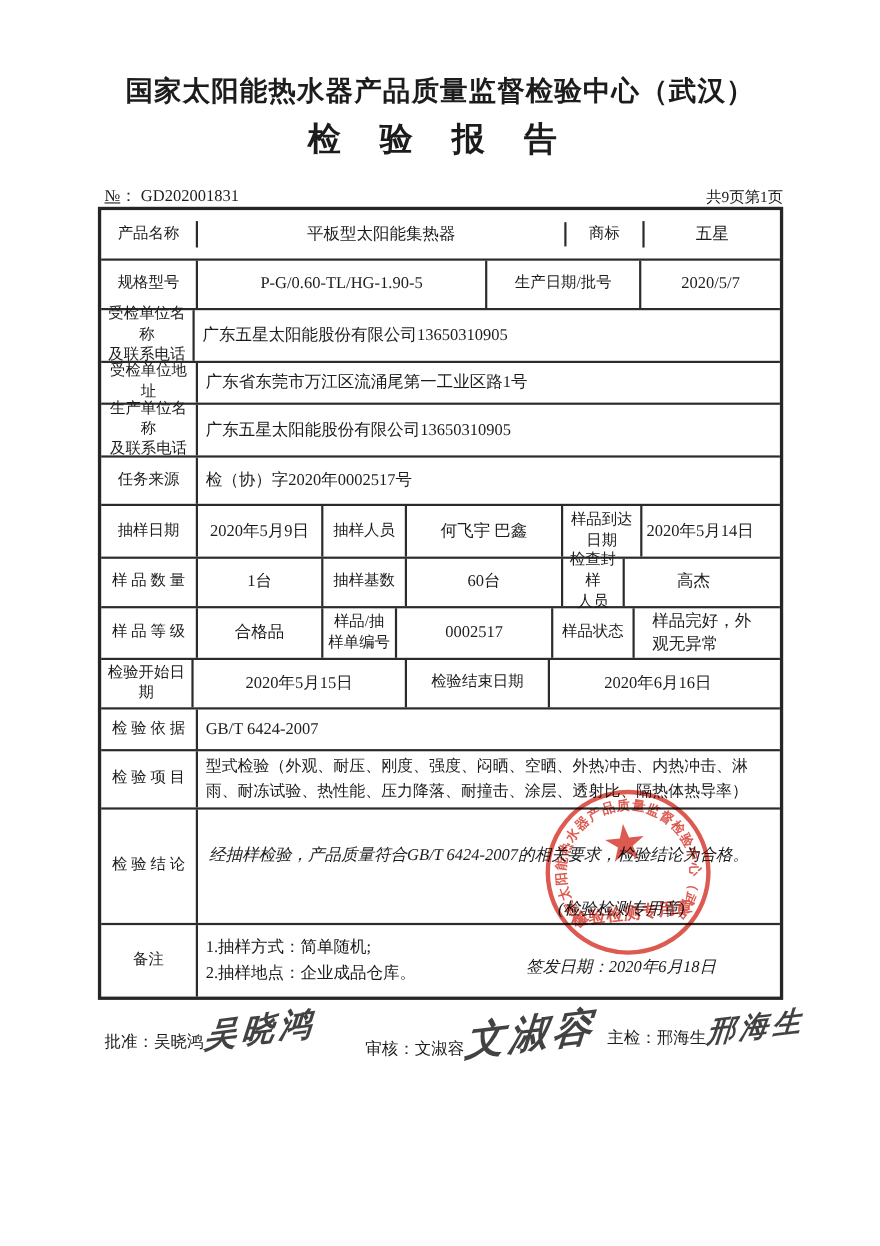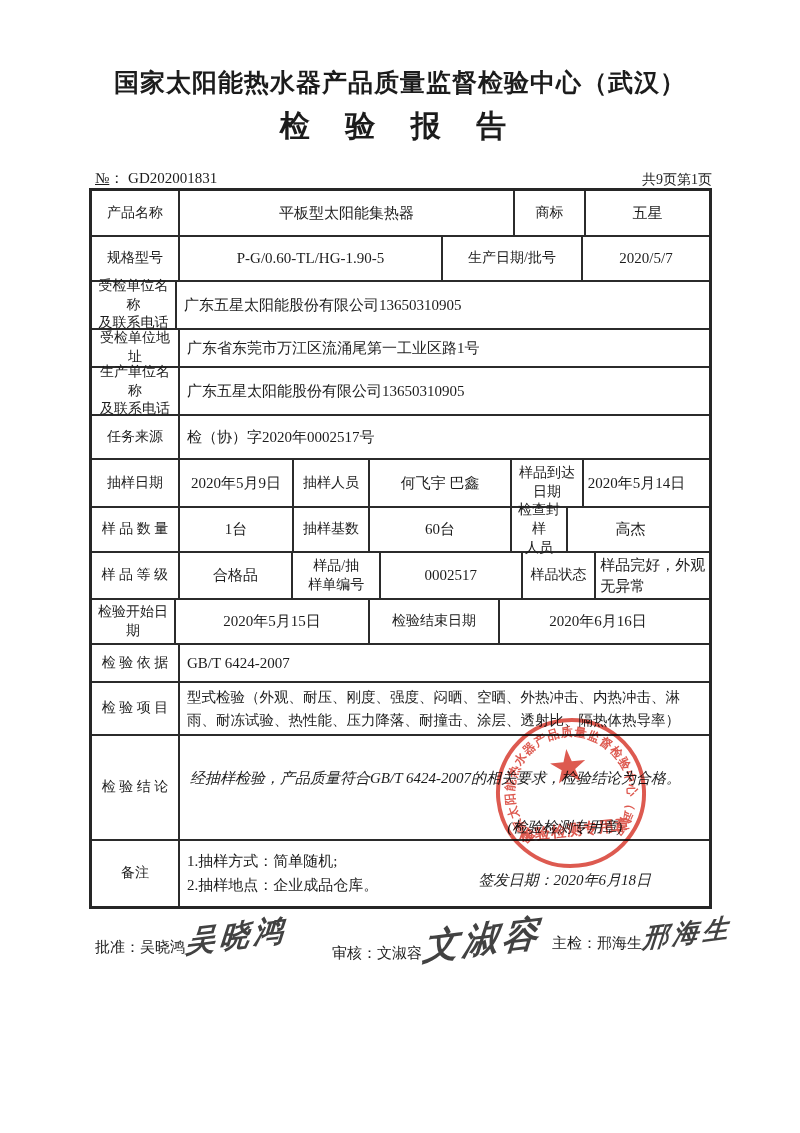--- a/index.html
+++ b/index.html
@@ -25,21 +25,21 @@
   .report-no { position:absolute; left:6px; top:0; }
   .report-no .no-sign { text-decoration:underline; }
   .page-info { position:absolute; right:0; top:2px; font-size:14px; }
 
   
   .report-table {
     position:absolute; left:89px; top:188px; width:623px;
     border:3px solid #262626; background:transparent;
   }
   .trow { display:flex; width:100%; border-top:2px solid #2b2b2b; }
-  .trow:first-child { border-top:none; }
+  .trow:first-child { border-top:none;align-items:center; }
   .tcell {
     display:flex; align-items:center; justify-content:center;
     border-left:2px solid #2b2b2b;
     font-size:15px; line-height:1.35; text-align:center;
     white-space:pre-line; padding:2px 3px;
   }
   .tcell:first-child { border-left:none; }
   .tcell.lab { font-size:14px; }
   .tcell.left { justify-content:flex-start; text-align:left; padding-left:7px; }
   .tcell.wrap { line-height:1.55; }
@@ -145,25 +145,25 @@
     <div class="tcell lab" style="width:76px">抽样基数</div>
     <div class="tcell" style="width:142px">60台</div>
     <div class="tcell lab" style="width:56px">检查封样
 人员</div>
     <div class="tcell" style="width:127px">高杰</div>
   </div>
 
   <div class="trow" style="height:47px">
     <div class="tcell lab" style="width:86px">样 品 等 级</div>
     <div class="tcell" style="width:114px">合格品</div>
-    <div class="tcell lab" style="width:88px">样品/抽
+    <div class="tcell lab" style="width:67px">样品/抽
 样单编号</div>
     <div class="tcell" style="width:142px">0002517</div>
     <div class="tcell lab" style="width:74px">样品状态</div>
-    <div class="tcell left" style="width:115px; padding-left:4px">样品完好，外观无异常</div>
+    <div class="tcell left" style="width:115px; padding-left:16px">样品完好，外观无异常</div>
   </div>
 
   <div class="trow" style="height:45px">
     <div class="tcell lab" style="width:82px">检验开始日期</div>
     <div class="tcell" style="width:194px">2020年5月15日</div>
     <div class="tcell lab" style="width:130px">检验结束日期</div>
     <div class="tcell" style="width:198px">2020年6月16日</div>
   </div>
 
   <div class="trow" style="height:38px">

